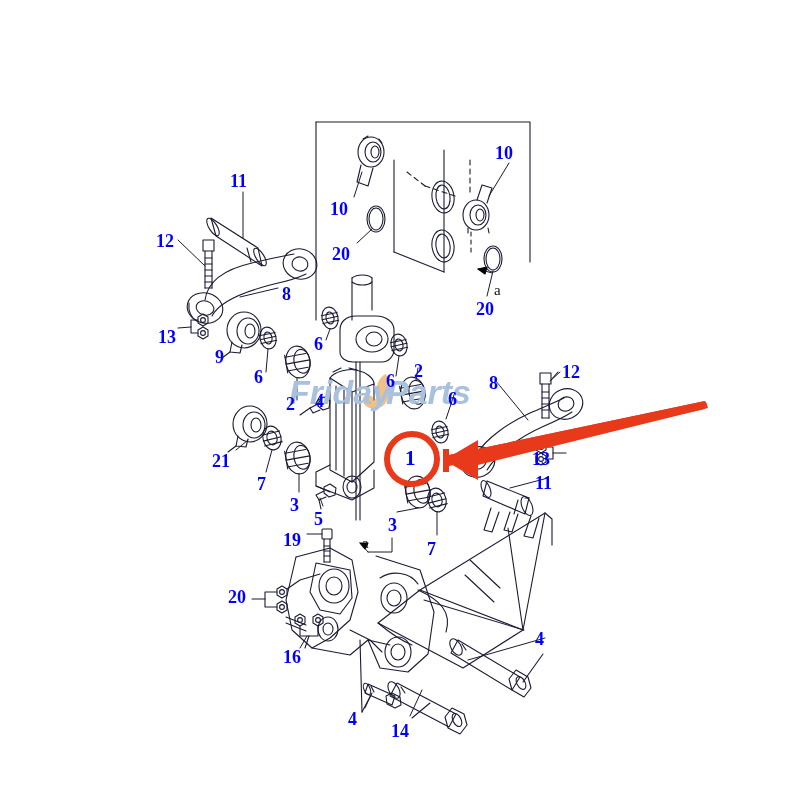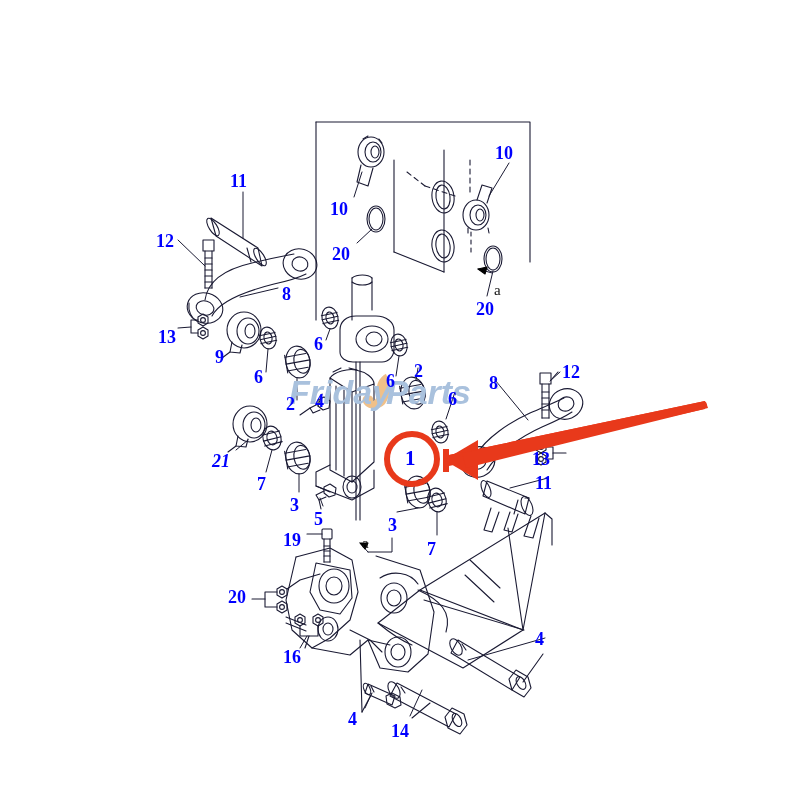--- a/index.html
+++ b/index.html
@@ -408,21 +408,21 @@
       <div class="lbl" style="left: 215px; top: 348px;">9</div>
       <div class="lbl" style="left: 254px; top: 368px;">6</div>
       <div class="lbl" style="left: 314px; top: 335px;">6</div>
       <div class="lbl" style="left: 286px; top: 395px;">2</div>
       <div class="lbl" style="left: 315px; top: 392px;">4</div>
       <div class="lbl" style="left: 386px; top: 372px;">6</div>
       <div class="lbl" style="left: 414px; top: 362px;">2</div>
       <div class="lbl" style="left: 448px; top: 390px;">6</div>
       <div class="lbl" style="left: 489px; top: 374px;">8</div>
       <div class="lbl" style="left: 562px; top: 363px;">12</div>
-      <div class="lbl" style="left: 212px; top: 452px; font-style: italic;">21</div>
+      <div class="lbl" style="left: 212px; top: 452px;">21</div>
       <div class="lbl" style="left: 257px; top: 475px;">7</div>
       <div class="lbl" style="left: 290px; top: 496px;">3</div>
       <div class="lbl" style="left: 532px; top: 450px;">13</div>
       <div class="lbl" style="left: 535px; top: 474px;">11</div>
       <div class="lbl" style="left: 314px; top: 510px;">5</div>
       <div class="lbl" style="left: 388px; top: 516px;">3</div>
       <div class="lbl" style="left: 427px; top: 540px;">7</div>
       <div class="lbl" style="left: 283px; top: 531px;">19</div>
       <div class="lbl" style="left: 228px; top: 588px;">20</div>
       <div class="lbl" style="left: 283px; top: 648px;">16</div>

